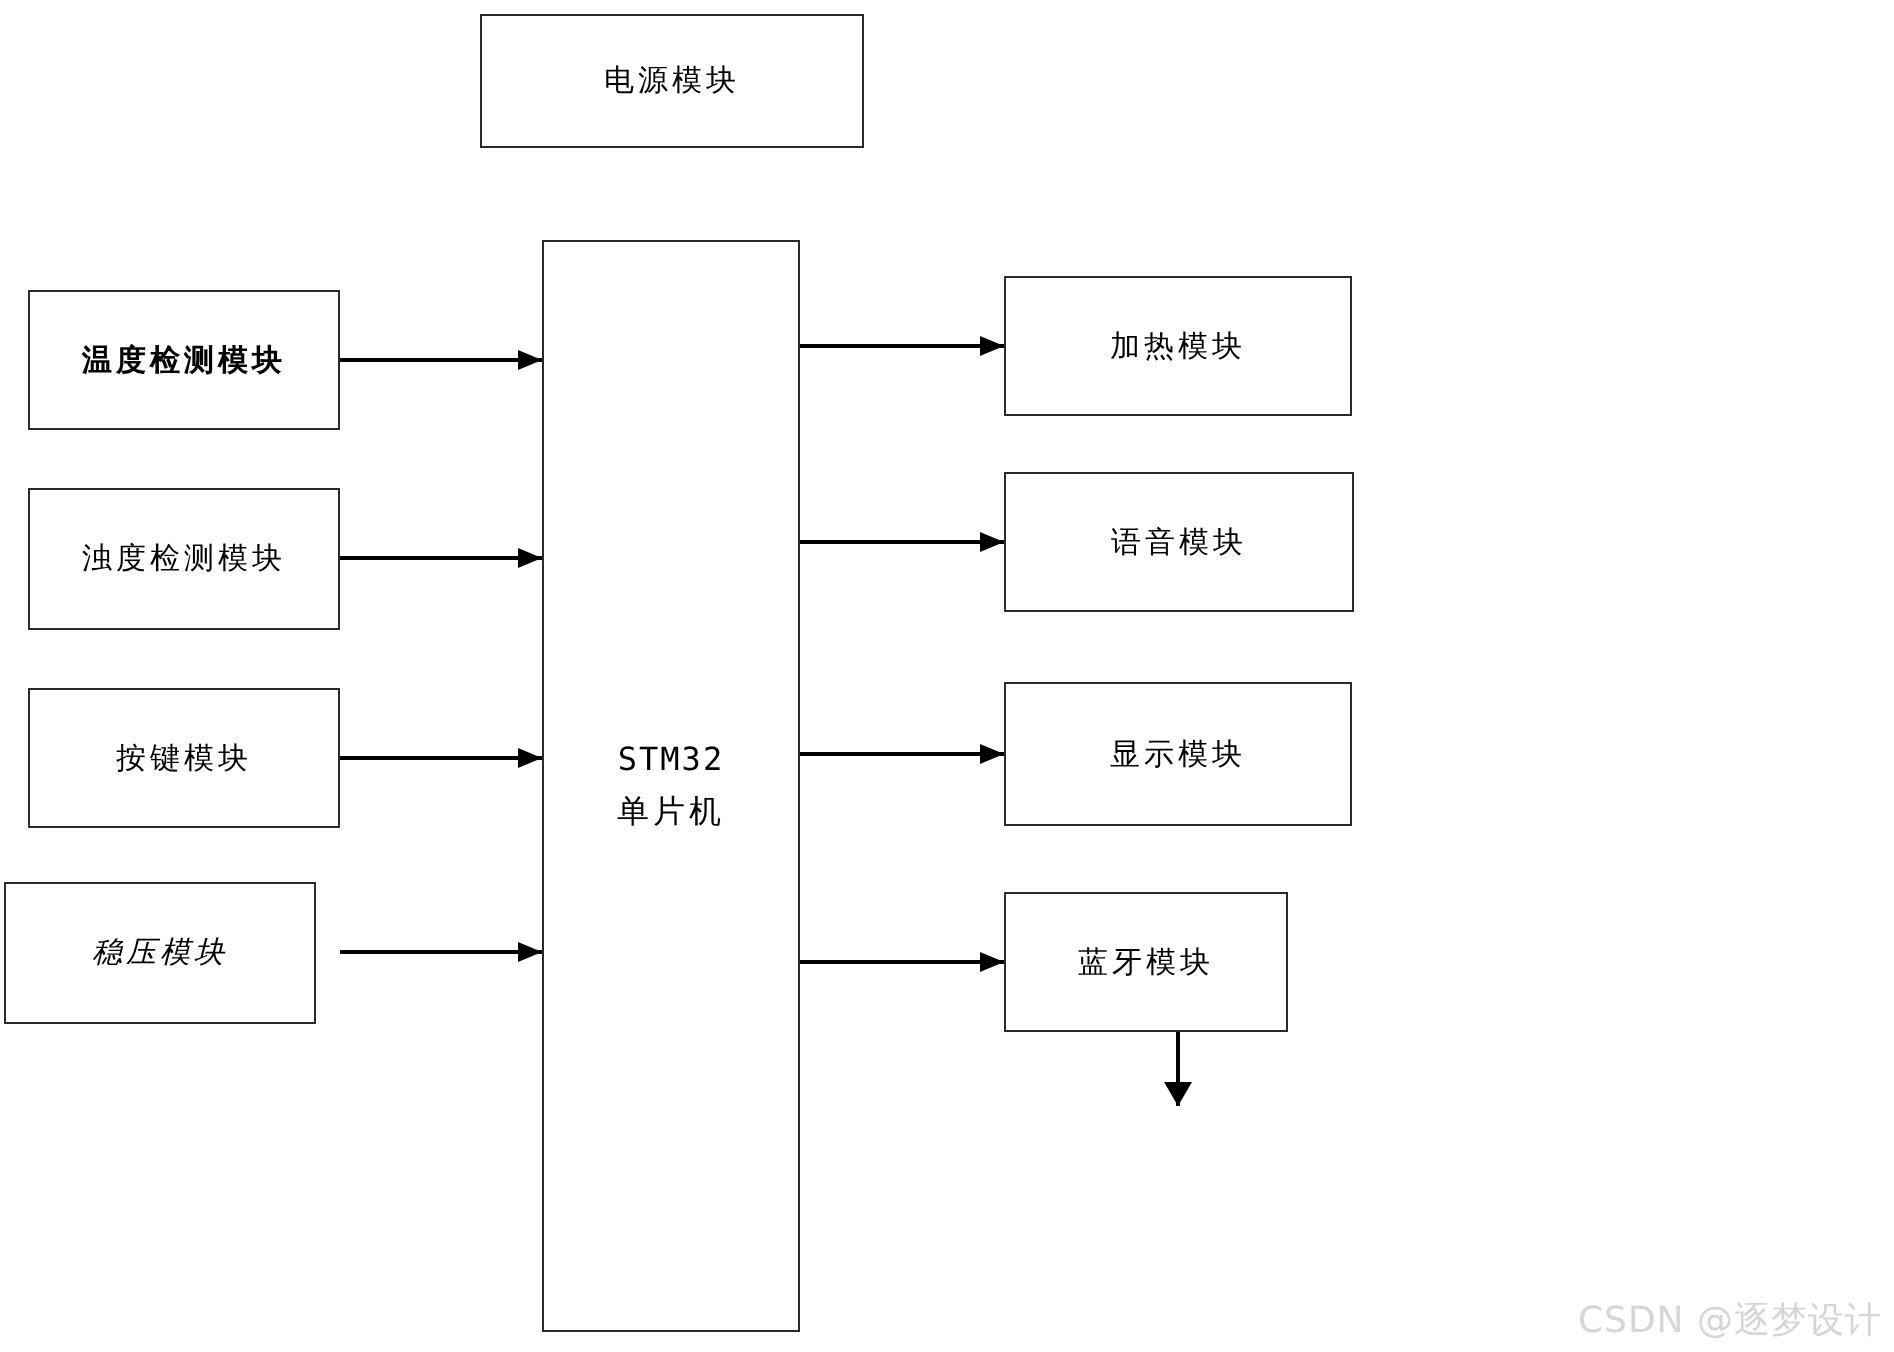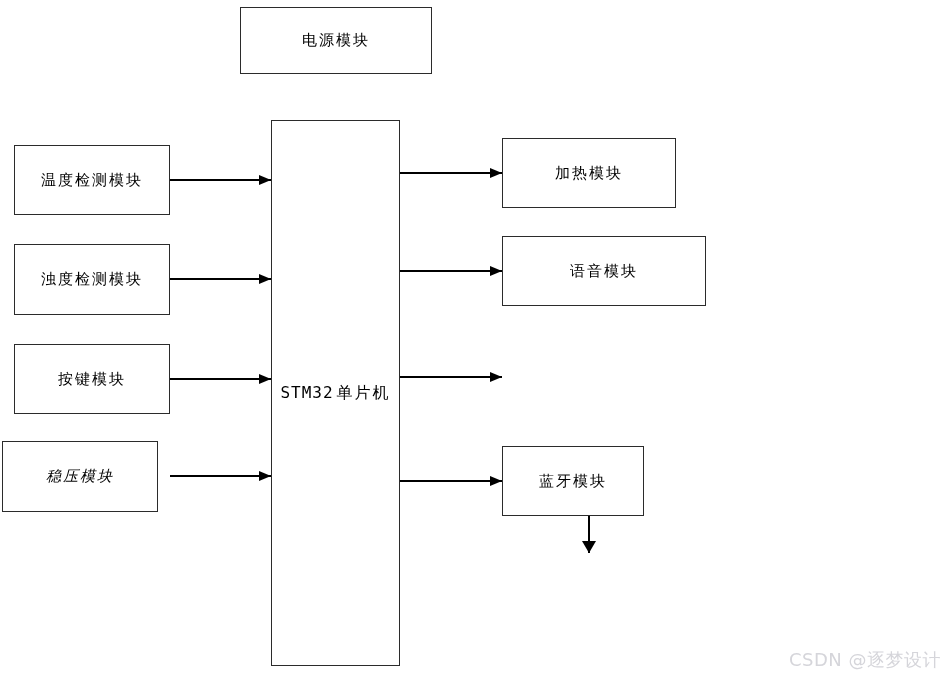--- a/index.html
+++ b/index.html
@@ -17,21 +17,21 @@
     border: 1.5px solid #2b2b2b;
     background: #ffffff;
     display: flex;
     align-items: center;
     justify-content: center;
     text-align: center;
     font-size: 15px;
     letter-spacing: 2px;
     color: #000000;
   }
-  .mcu-label { display: flex; flex-direction: row; gap: 3px; font-size: 16px; line-height: 1.4; }
+  .mcu-label { display: flex; flex-direction: column; gap: 3px; font-size: 16px; line-height: 1.4; }
   .mcu-line1 { letter-spacing: 1px; font-family: "DejaVu Sans Mono", "Liberation Mono", monospace; font-size: 16px; }
   .arrow-h {
     position: absolute;
     height: 2px;
     background: #000000;
   }
   .arrow-h::after {
     content: "";
     position: absolute;
     right: 0;
@@ -75,44 +75,47 @@
     <span>电源模块</span>
   </div>
 
   <div class="box" style="left:271px; top:120px; width:129px; height:546px;">
     <span class="mcu-label">
       <span class="mcu-line1">STM32</span>
       <span class="mcu-line2">单片机</span>
     </span>
   </div>
 
-  <div class="box" style="left:14px; top:145px; width:156px; height:70px;">
+  <div class="box" style="left:14px; top:145px; width:156px; height:70px;font-weight:bold;">
     <span>温度检测模块</span>
   </div>
 
   <div class="box" style="left:14px; top:244px; width:156px; height:71px;">
     <span>浊度检测模块</span>
   </div>
 
   <div class="box" style="left:14px; top:344px; width:156px; height:70px;">
     <span>按键模块</span>
   </div>
 
   <div class="box" style="left:2px; top:441px; width:156px; height:71px;font-style:italic;">
     <span>稳压模块</span>
   </div>
 
   <div class="box" style="left:502px; top:138px; width:174px; height:70px;">
     <span>加热模块</span>
   </div>
 
-  <div class="box" style="left:502px; top:236px; width:204px; height:70px;">
+  <div class="box" style="left:502px; top:236px; width:175px; height:70px;">
     <span>语音模块</span>
   </div>
 
+  <div class="box" style="left:502px; top:341px; width:174px; height:72px;">
+    <span>显示模块</span>
+  </div>
 
   <div class="box" style="left:502px; top:446px; width:142px; height:70px;">
     <span>蓝牙模块</span>
   </div>
 
 
   <div class="arrow-h" style="left:170px; top:179px; width:101px;"></div>
   <div class="arrow-h" style="left:170px; top:278px; width:101px;"></div>
   <div class="arrow-h" style="left:170px; top:378px; width:101px;"></div>
   <div class="arrow-h" style="left:170px; top:475px; width:101px;"></div>

